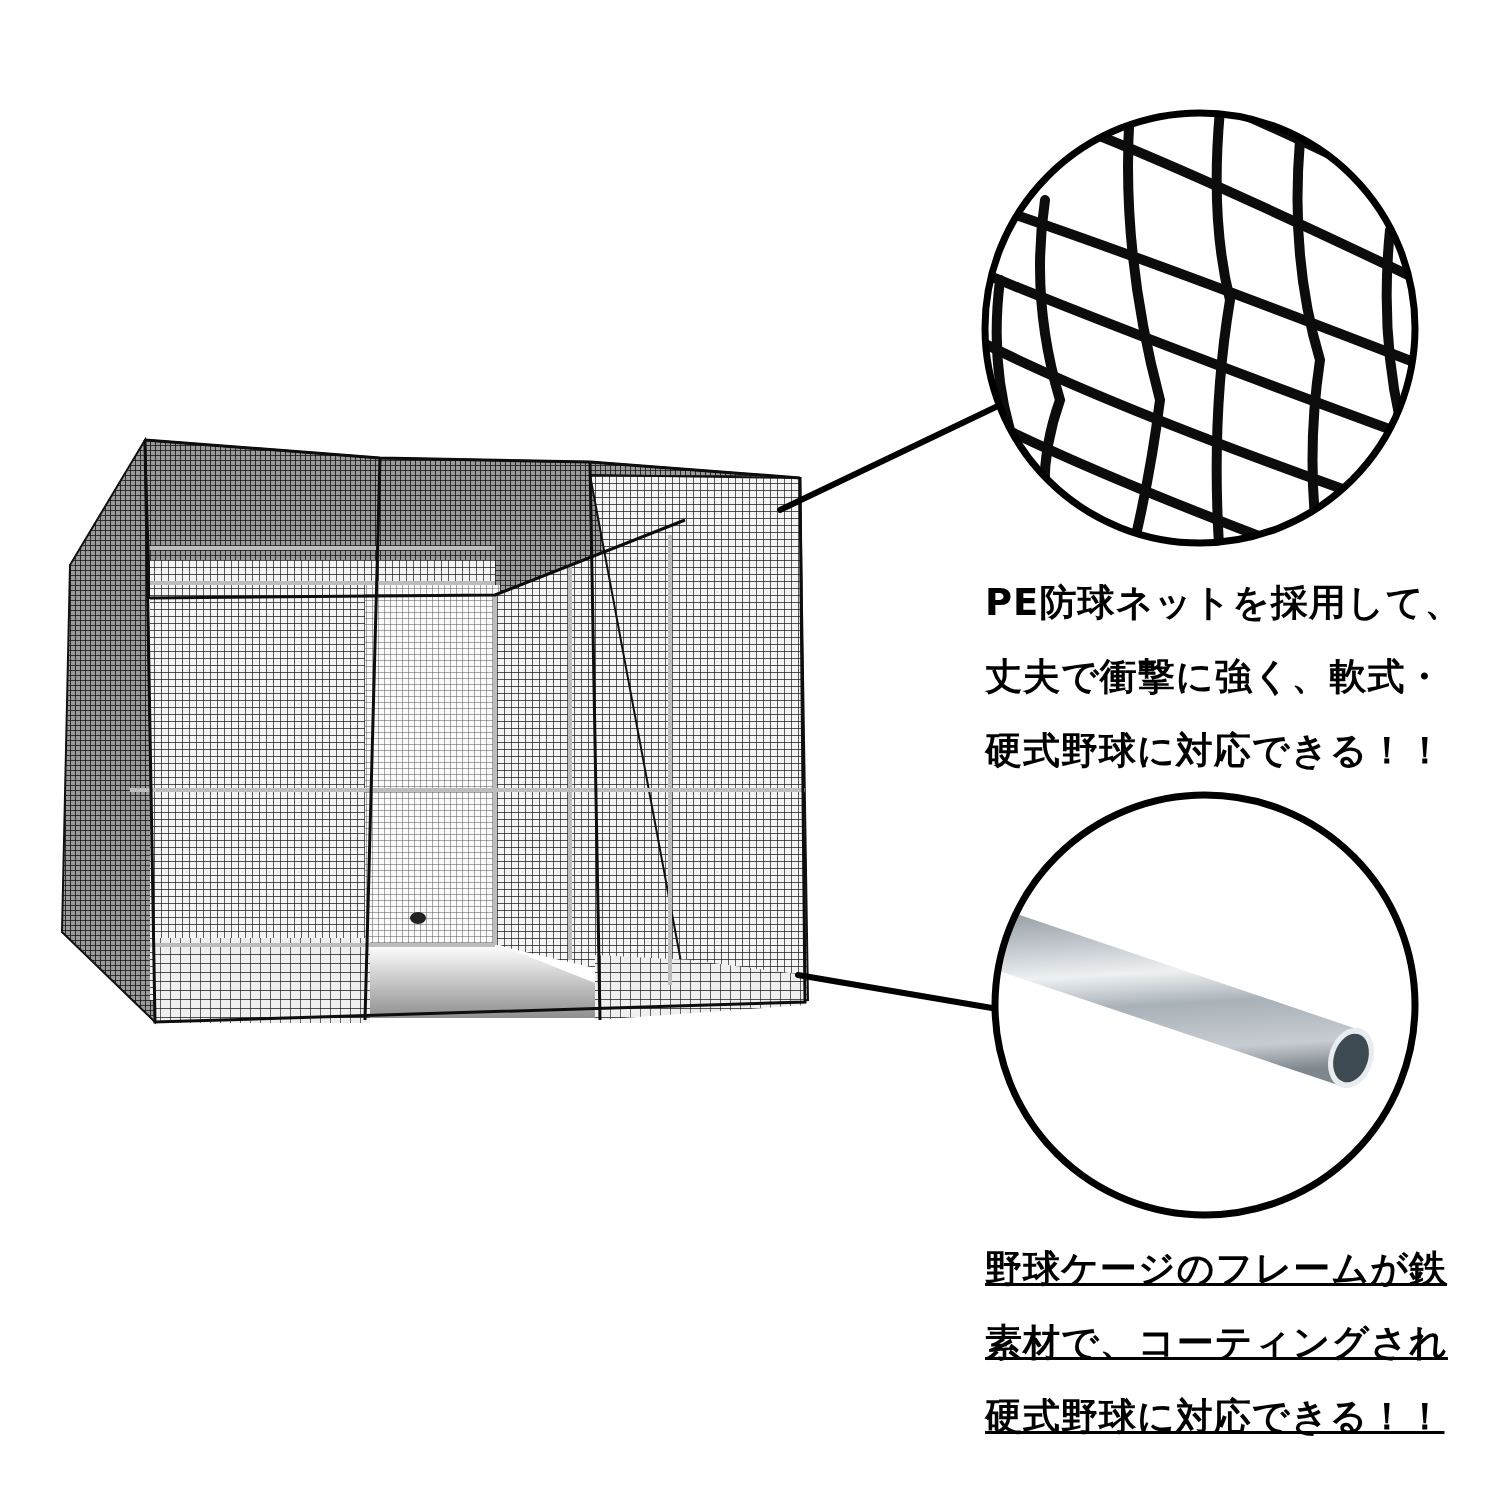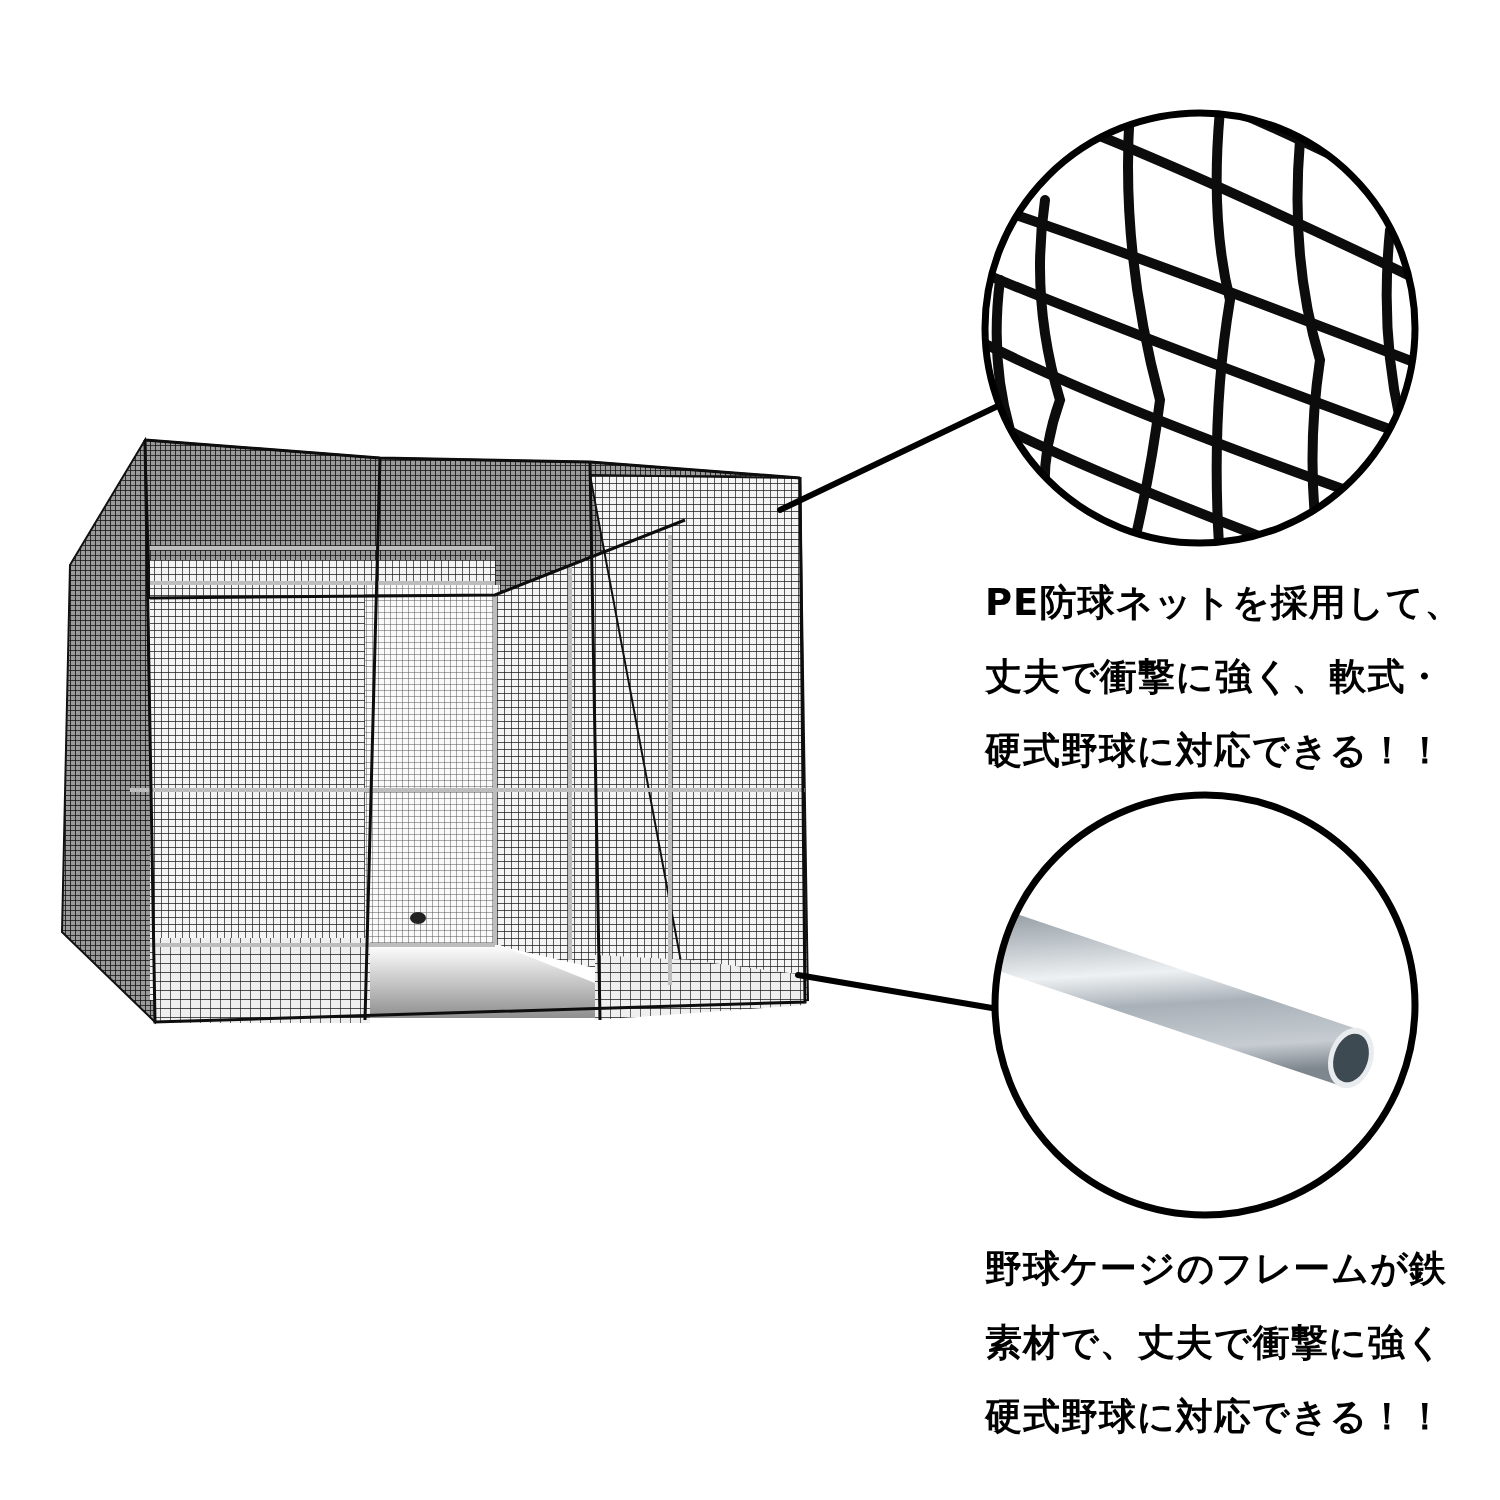--- a/index.html
+++ b/index.html
@@ -3,21 +3,21 @@
 <meta charset="utf-8">
 <style>
   html, body { margin: 0; padding: 0; background: #ffffff; }
   body { width: 1500px; height: 1500px; position: relative; overflow: hidden;
          font-family: "DejaVu Sans", "Liberation Sans", sans-serif; }
   .stage { position: absolute; left: 0; top: 0; width: 1500px; height: 1500px; }
   .caption { position: absolute; left: 985px; width: 480px; font-weight: bold;
              font-size: 37px; color: #000; letter-spacing: 1px; line-height: 74px; white-space: nowrap; }
   .caption div { height: 74px; }
   .cap-net { top: 566px; }
-  .cap-pipe { top: 1232px; }
+  .cap-pipe { top: 1232px; text-decoration: underline; }
 </style>
 </head>
 <body>
 
 <div class="stage">
   <svg width="1500" height="1500" viewBox="0 0 1500 1500" style="position:absolute;left:0;top:0">
     <defs>
       <pattern id="meshFine" width="7" height="7" patternUnits="userSpaceOnUse">
         <rect width="7" height="7" fill="#f4f4f4"></rect>
         <path d="M0 0H7M0 0V7" stroke="#1b1b1b" stroke-width="1.4"></path>
@@ -129,16 +129,16 @@
     </g>
   </svg>
 
   <div class="caption cap-net">
     <div>PE防球ネットを採用して、</div>
     <div>丈夫で衝撃に強く、軟式・</div>
     <div>硬式野球に対応できる！！</div>
   </div>
   <div class="caption cap-pipe">
     <div>野球ケージのフレームが鉄</div>
-    <div>素材で、丈夫で衝撃に強く</div>
+    <div>素材で、コーティングされ</div>
     <div>硬式野球に対応できる！！</div>
   </div>
 </div>
 
 </body></html>

